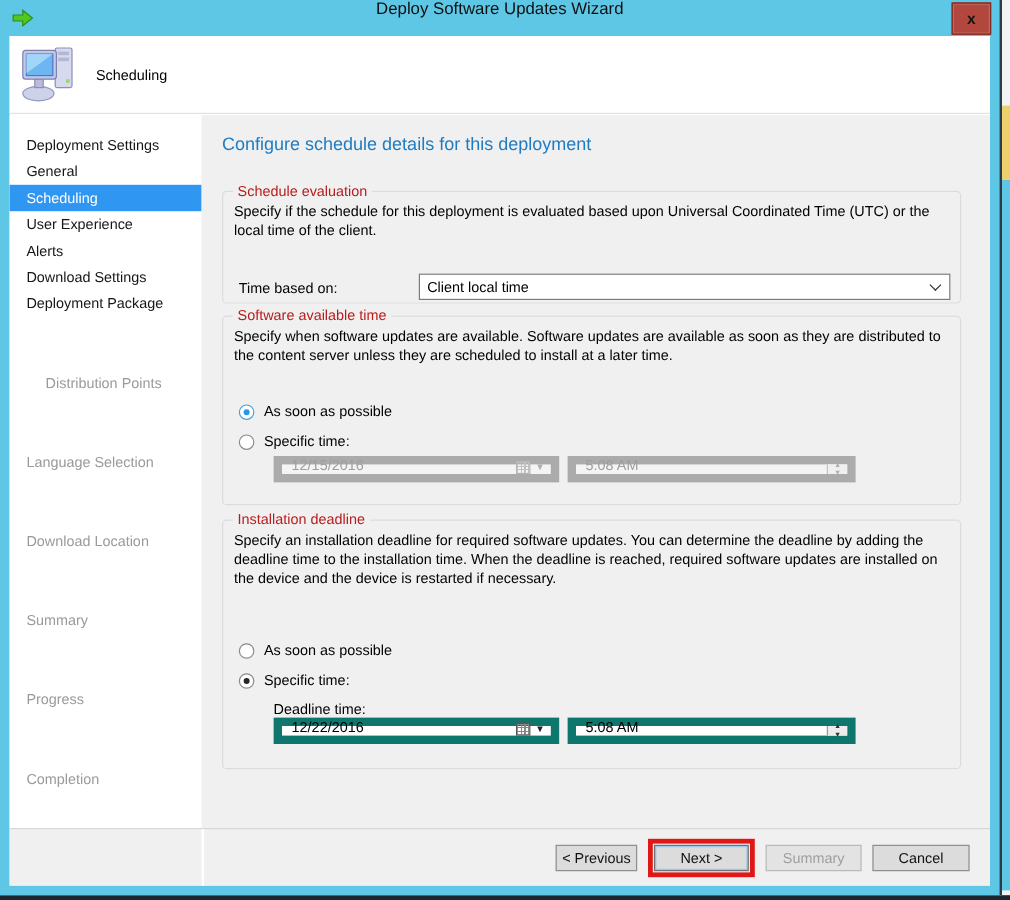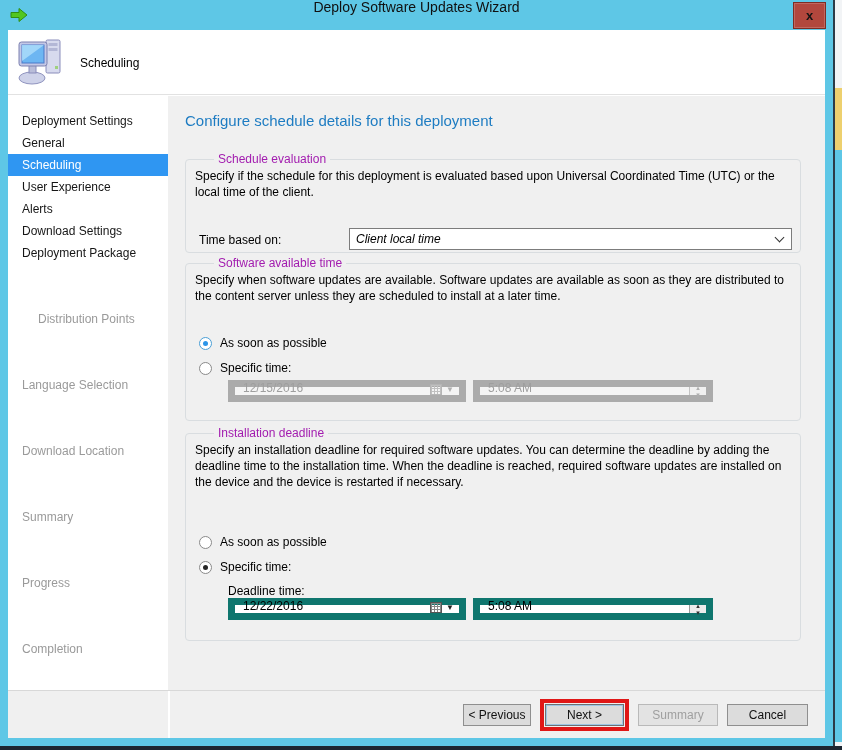--- a/index.html
+++ b/index.html
@@ -53,34 +53,34 @@
   .side-item { height:22px; line-height:22px; padding-left:14px; font-size:12px; color:#161616; white-space:nowrap; cursor:default; }
   .side-item.active { background:var(--sidebar-active,#2f96f2); color:#fff; }
   .side-item.disabled { color:#9a9a9a;margin-top:44px; }
   .side-item.indent { padding-left:30px; }
 
   
   .main { position:absolute; left:160px; top:66px; width:657px; height:594px; background:#f0f0f0; }
   .heading { position:absolute; left:17px; top:16px; font-size:15px; color:var(--heading-blue,#1e7cc2); }
 
   .groupbox { position:absolute; left:17px; width:616px; border:1px solid #d9dde0; border-radius:4px; background:#f0f0f0; }
-  .gb-label { position:absolute; top:-8px; left:8px; background:#f0f0f0; padding:0 4px; font-size:12px; color:#a21caf; line-height:14px;margin-left:20px; }
+  .gb-label { position:absolute; top:-8px; left:8px; background:#f0f0f0; padding:0 4px; font-size:12px; color:#b91c1c; line-height:14px; }
   .gb-desc { position:absolute; left:9px; right:14px; top:8px; font-size:12px; line-height:16px; color:#000; }
 
   .gb1 { top:63px; height:94px; }
   .gb2 { top:167px; height:158px; }
   .gb3 { top:337px; height:208px; }
 
   .tb-label { position:absolute; left:13px; top:73px; }
   .combo {
     position:absolute; left:163px; top:68px; width:443px; height:22px;
     background:#fff; border:1px solid #7c7c7c;
     display:flex; align-items:center; padding:0 8px 0 6px; cursor:default;
   }
-  .combo .combo-text { flex:1; font-size:12px;font-style:italic; }
+  .combo .combo-text { flex:1; font-size:12px; }
   .chev { width:7px; height:7px; border-right:1px solid #333; border-bottom:1px solid #333; transform:rotate(45deg); margin-top:-4px; }
 
   .radio-row { position:absolute; display:flex; align-items:center; gap:8px; cursor:default; }
   .radio { width:13px; height:13px; border-radius:50%; background:#fff; border:1px solid #8a8a8a; position:relative; flex:none; }
   .radio.sel-blue { border-color:#4b9fd6; }
   .radio.sel-blue::after { content:""; position:absolute; left:3px; top:3px; width:5px; height:5px; border-radius:50%; background:#2b95e9; }
   .radio.sel-black::after { content:""; position:absolute; left:3px; top:3px; width:5px; height:5px; border-radius:50%; background:#262626; }
   .radio-label { font-size:12px; }
 
   .field {

